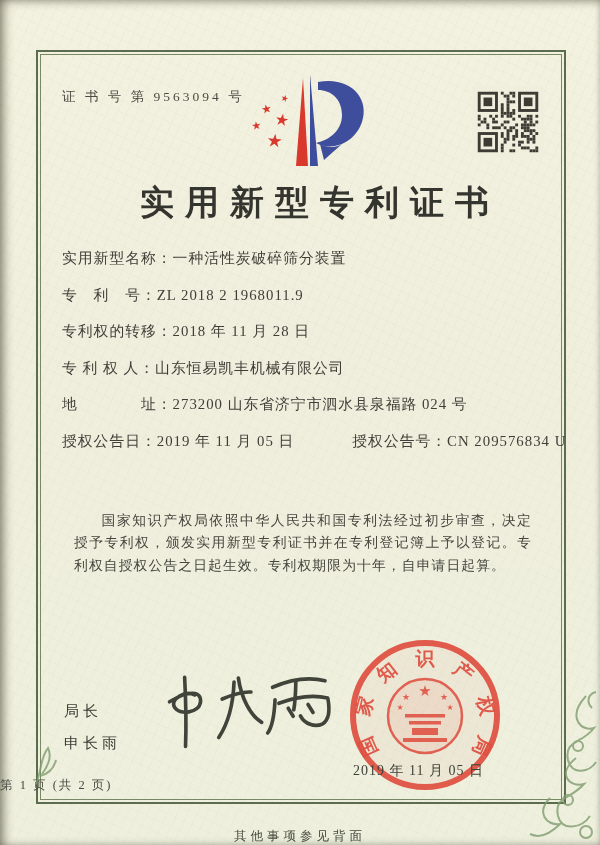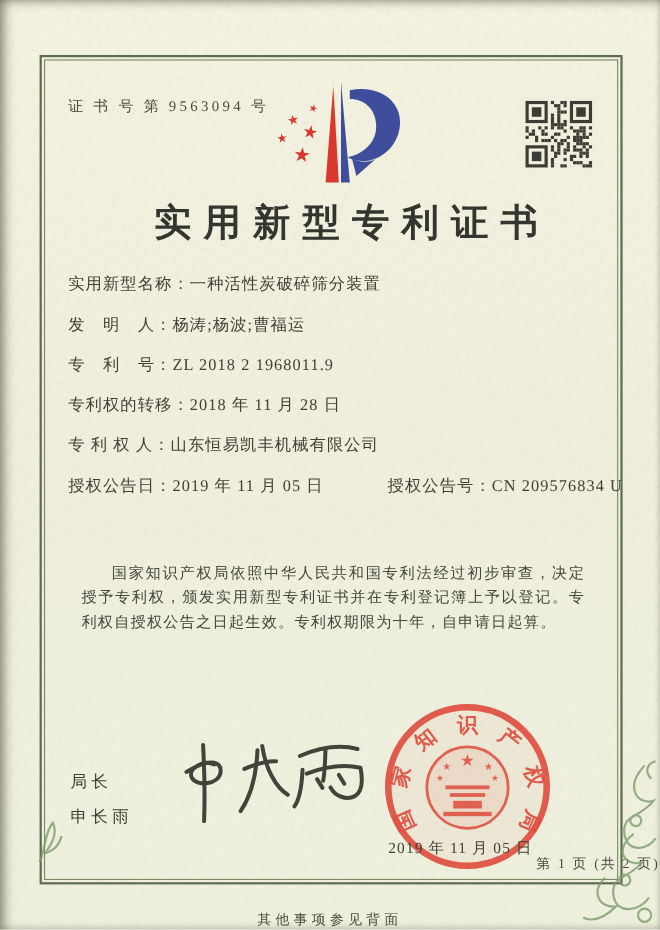--- a/index.html
+++ b/index.html
@@ -50,21 +50,21 @@
     position:absolute;left:64px;top:696px;z-index:3;
     font-size:15px;color:#3c3c34;letter-spacing:4px;line-height:2.1;
   }
   .signature{position:absolute;left:152px;top:664px;z-index:4;transform:rotate(-3deg);}
   .seal{position:absolute;left:346px;top:636px;z-index:4;}
   .seal-date{
     position:absolute;left:353px;top:762px;z-index:5;
     font-size:14px;color:#3e4137;letter-spacing:1px;white-space:nowrap;
   }
   .page-info{
-    position:absolute;left:0;top:777px;width:100%;text-align:right;z-index:3;
+    position:absolute;left:0;top:777px;width:100%;text-align:left;z-index:3;
     font-size:12.5px;color:#4a4a42;letter-spacing:2px;
   }
   .back-note{
     position:absolute;left:0;top:812px;width:100%;text-align:center;z-index:3;
     font-size:12.5px;color:#45483c;letter-spacing:4px;margin-top:16px;
   }
   .orn-br{position:absolute;left:516px;top:688px;z-index:3;opacity:.8;}
   .orn-bl{position:absolute;left:30px;top:740px;z-index:3;opacity:.8;}
 </style>
 </head>
@@ -214,24 +214,24 @@
       <rect x="14" y="22" width="1" height="1" fill="#3c3c34"></rect>
       <rect x="20" y="22" width="1" height="1" fill="#3c3c34"></rect>
       <rect x="21" y="22" width="1" height="1" fill="#3c3c34"></rect>
       <rect x="22" y="22" width="1" height="1" fill="#3c3c34"></rect>
     </svg>
 
   <div class="title">实用新型专利证书</div>
 
   <div class="fields">
     <div class="row"><span>实用新型名称：</span><span>一种活性炭破碎筛分装置</span></div>
-    <div class="row"><span>发　明　人：</span><span>杨涛;杨波;曹福运</span></div>
     <div class="row"><span>专　利　号：</span><span>ZL 2018 2 1968011.9</span></div>
     <div class="row"><span>专利权的转移：</span><span>2018 年 11 月 28 日</span></div>
     <div class="row"><span>专 利 权 人：</span><span>山东恒易凯丰机械有限公司</span></div>
+    <div class="row"><span>地　　　　址：</span><span>273200 山东省济宁市泗水县泉福路 024 号</span></div>
     <div class="row pair">
       <span>授权公告日：</span><span>2019 年 11 月 05 日</span><span class="gap"></span><span>授权公告号：</span><span>CN 209576834 U</span>
     </div>
   </div>
 
   <div class="body-text">
     <p>国家知识产权局依照中华人民共和国专利法经过初步审查，决定授予专利权，颁发实用新型专利证书并在专利登记簿上予以登记。专利权自授权公告之日起生效。专利权期限为十年，自申请日起算。</p>
   </div>
 
   <div class="signoff">

